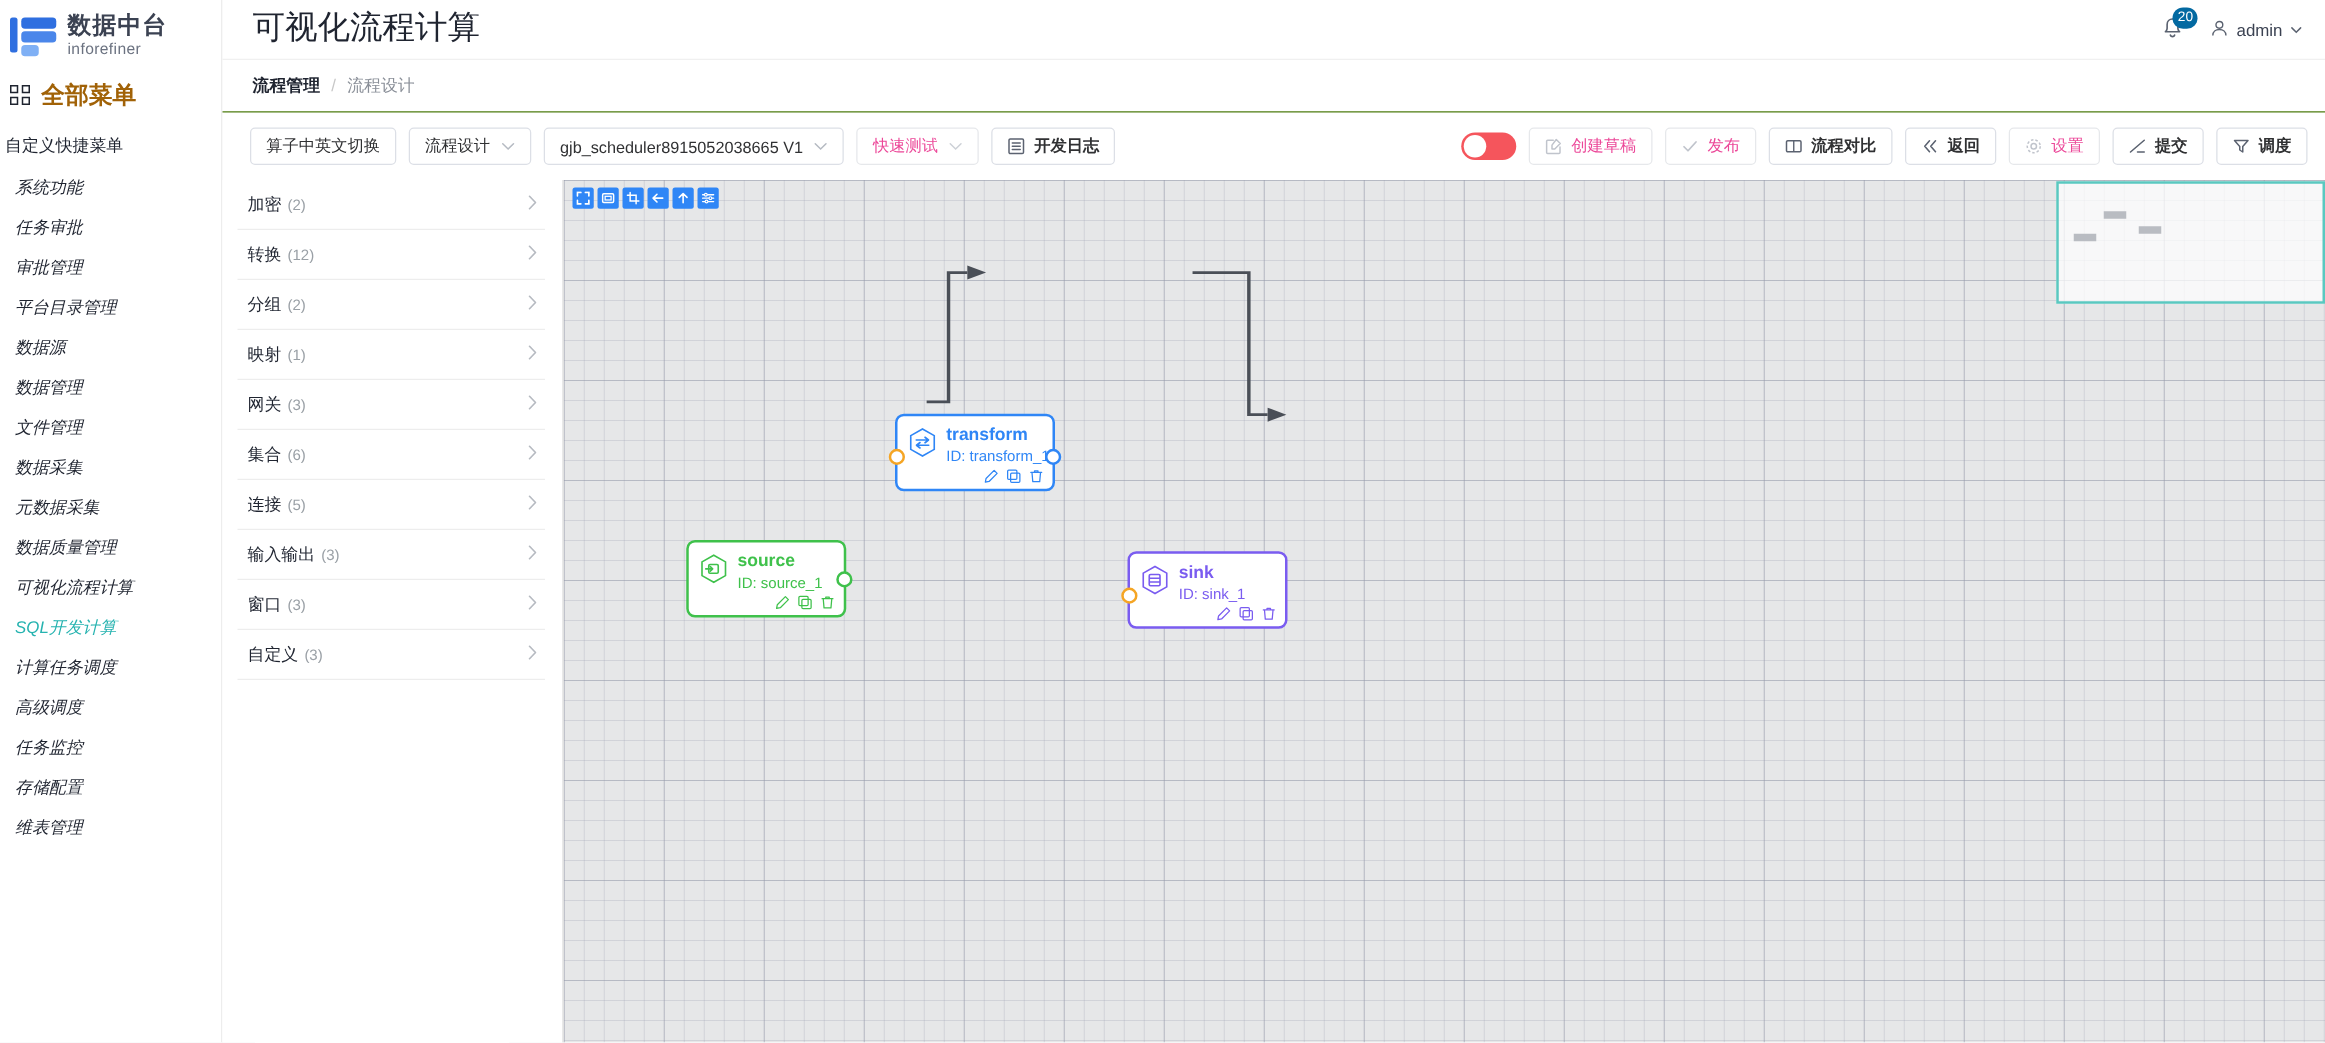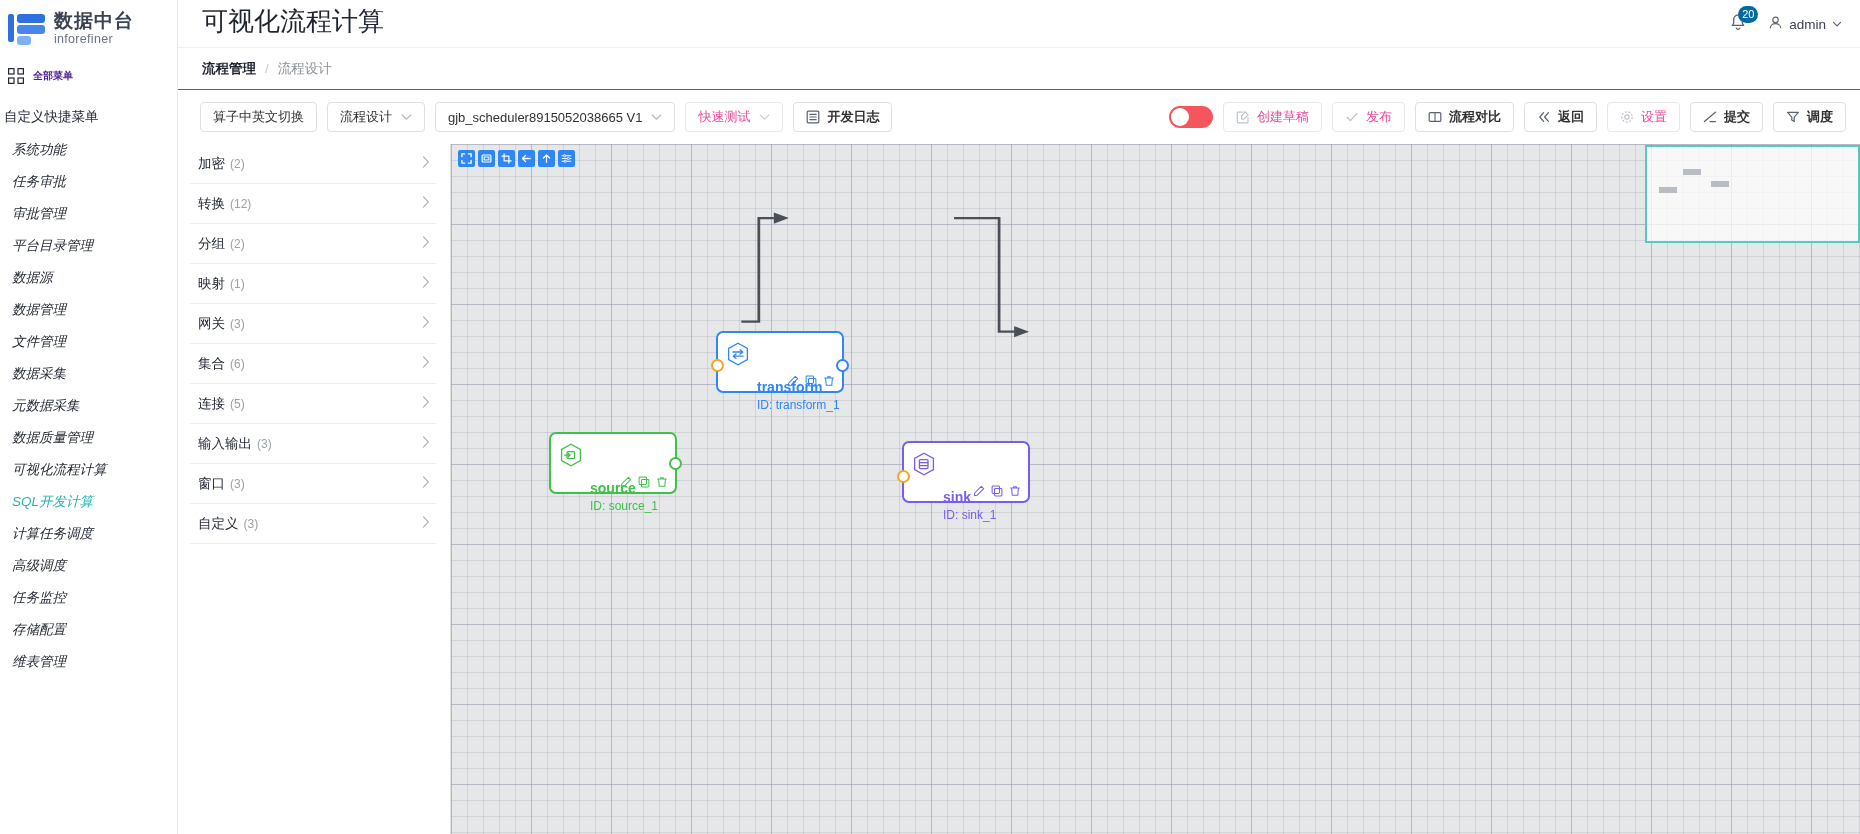--- a/index.html
+++ b/index.html
@@ -35,21 +35,21 @@
   .brand-title {
     font-size: 19px; font-weight: bold; color: #3b4252; letter-spacing: 1px;
   }
   .brand-sub { font-size: 12.5px; color: #6b7280; letter-spacing: .3px; margin-top: 2px;}
 
   .all-menu {
     display: flex; align-items: center; gap: 9px;
     padding: 0 0 0 8px; height: 32px; margin-top: 4px;
   }
   .grid-icon { width: 16px; height: 16px; flex: 0 0 16px; display:block; }
-  .all-menu-label { font-size: 10px; font-weight: bold; color: #4c1d95; }
+  .all-menu-label { font-size: 19px; font-weight: bold; color: #a16207; }
 
   .side-group-title {
     font-size: 13.5px; color: #1f2430; padding: 0 0 0 4px;
     height: 30px; line-height: 30px; margin-top: 10px;
   }
   .side-list { margin-top: 2px; }
   .side-item {
     height: 32px; line-height: 32px;
     padding-left: 12px;
     font-size: 13.5px; color: #1f2430;
@@ -162,21 +162,21 @@
   }
   .mm-node { position: absolute; background: #b9bcc2; }
 
   
   .node {
     position: absolute; background: #fff; border-radius: 7px;
     border: 2px solid #888; width: 128px; height: 64px; z-index: 4;
   }
   .node .hdr { display: flex; align-items: flex-start; padding: 7px 8px 0 7px; gap: 6px;}
   .node .hexicon { width: 26px; height: 26px; flex: 0 0 26px; margin-top: 1px;}
-  .node .txt { min-width: 0; margin-top: 40px; }
+  .node .txt { min-width: 0; }
   .node .nm { font-size: 14px; font-weight: bold; line-height: 1.1; }
   .node .id { font-size: 12px; line-height: 1.35; margin-top: 2px; white-space: nowrap;}
   .node .acts {
     position: absolute; right: 7px; bottom: 4px;
     display: flex; gap: 6px; align-items: center;
   }
   .node .acts svg { cursor: pointer; display: block; }
   .port {
     position: absolute; width: 13px; height: 13px; border-radius: 50%;
     background: #fff; border: 2.5px solid #2f86f6; top: 50%;

